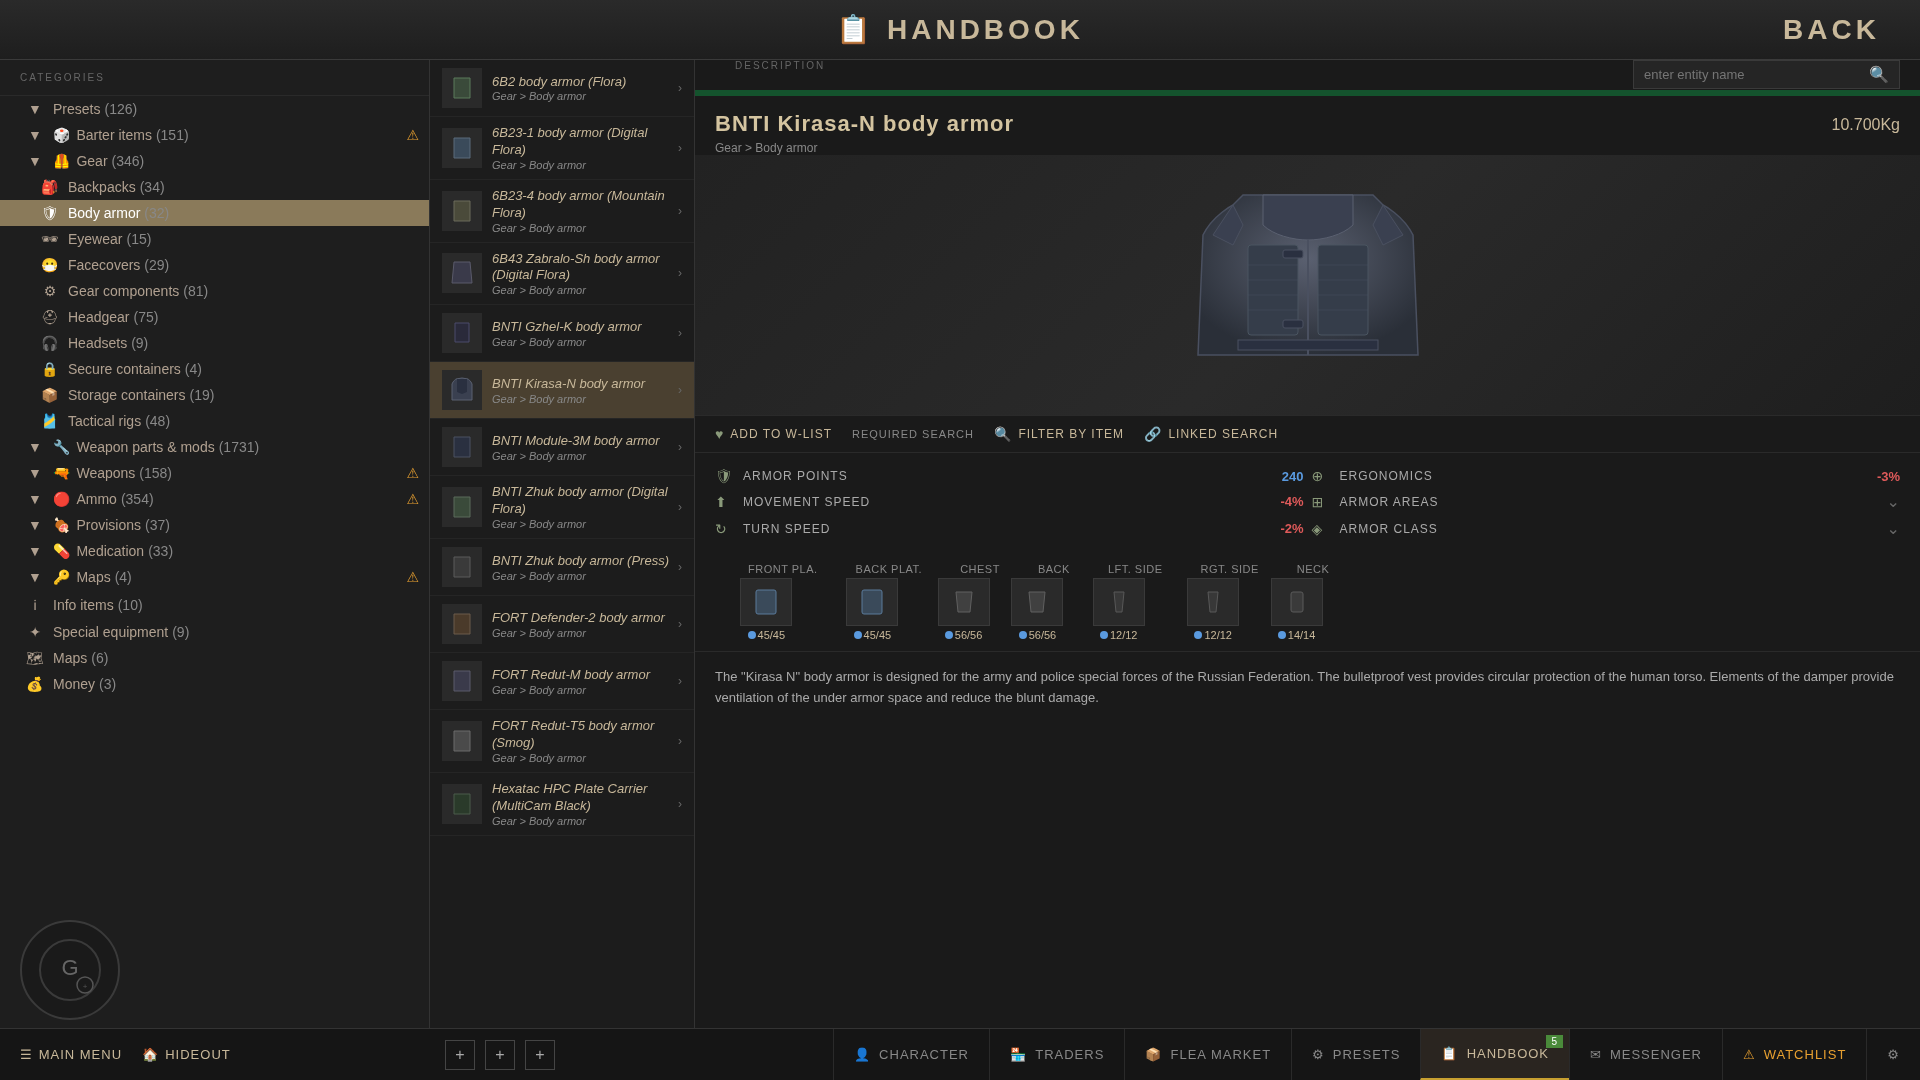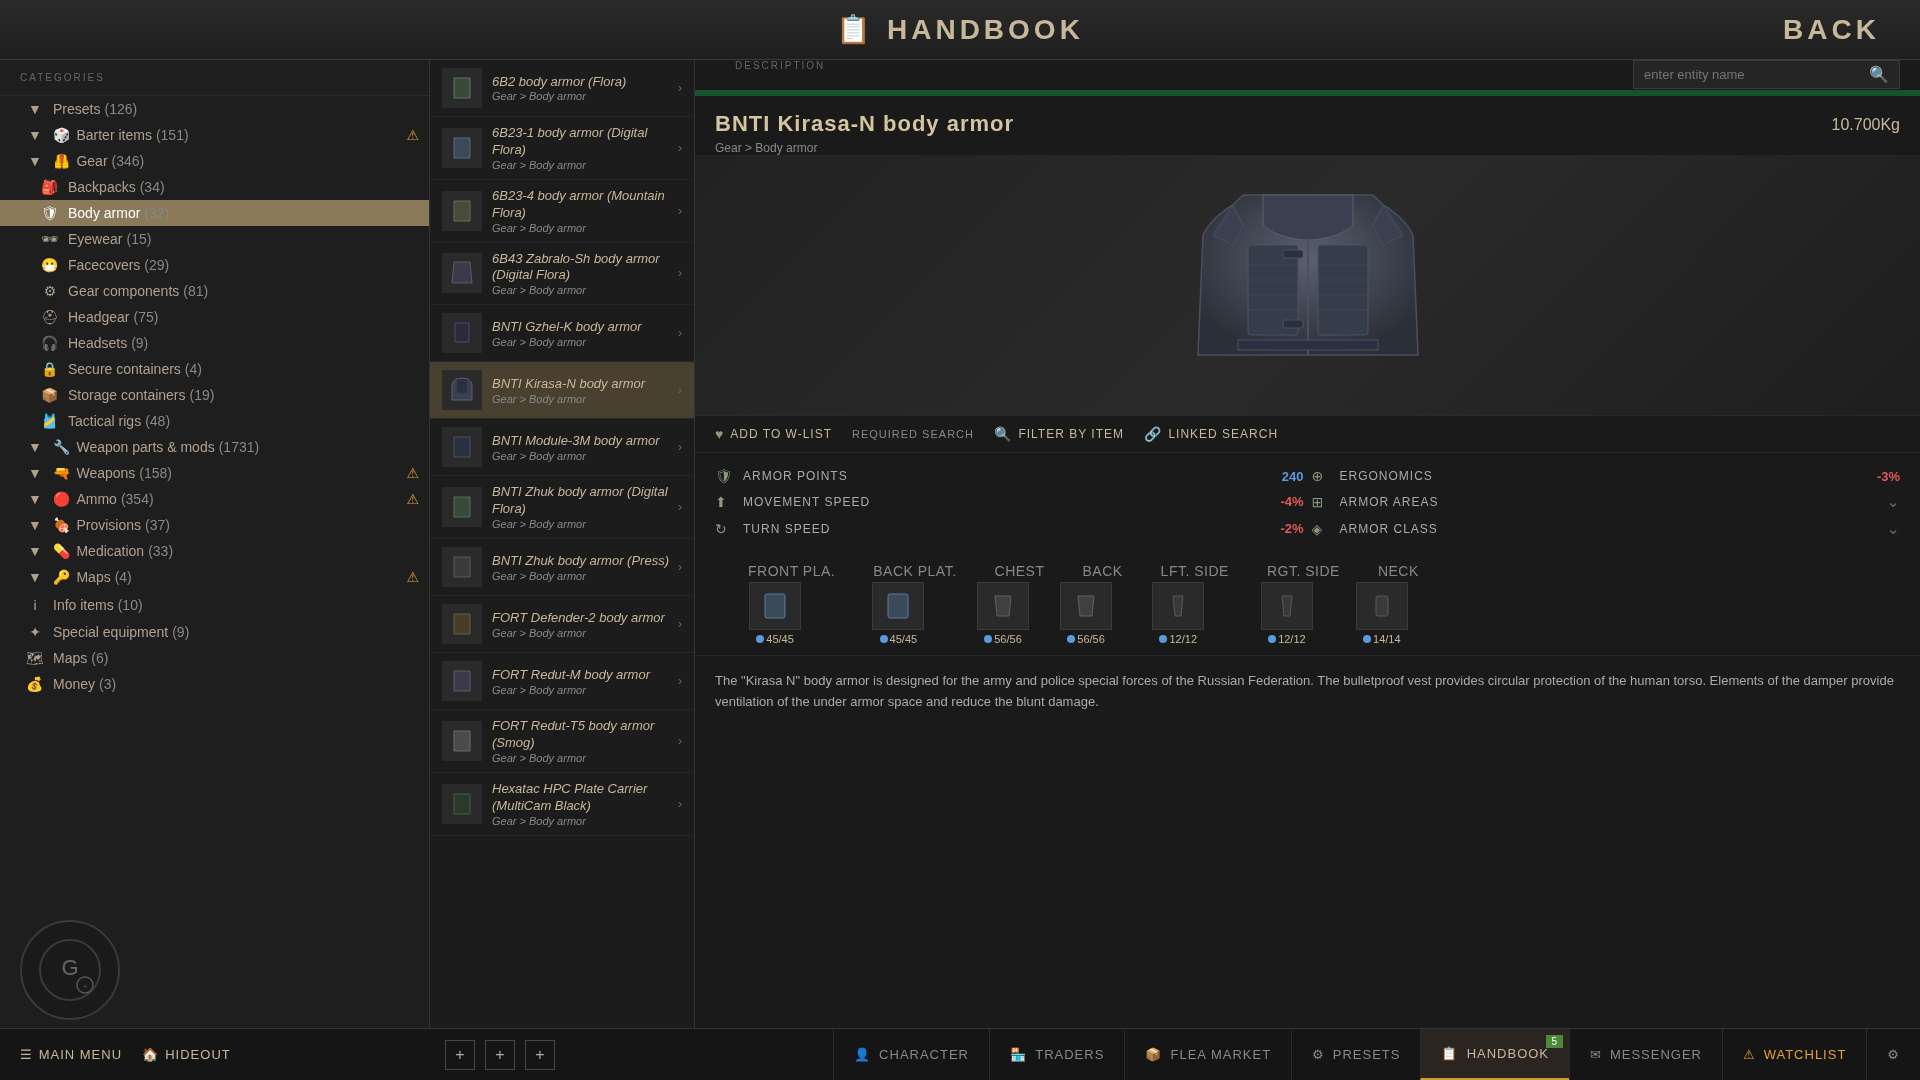--- a/index.html
+++ b/index.html
@@ -184,21 +184,21 @@
       display: flex;
       gap: 5px;
       align-items: flex-start;
     }
     .armor-zone {
       display: flex;
       flex-direction: column;
       align-items: center;
       gap: 3px;
     }
-    .zone-label { font-size: 14px; color: #888; text-transform: uppercase; letter-spacing: 0.5px; text-align: center; padding-left: 33px; }
+    .zone-label { font-size: 11px; color: #888; text-transform: uppercase; letter-spacing: 0.5px; text-align: center; padding-left: 33px; }
     .zone-box {
       width: 52px;
       height: 48px;
       background: #2a2a2a;
       border: 1px solid #3a3a3a;
       display: flex;
       align-items: center;
       justify-content: center;
     }
     .zone-box svg { width: 36px; height: 36px; }

